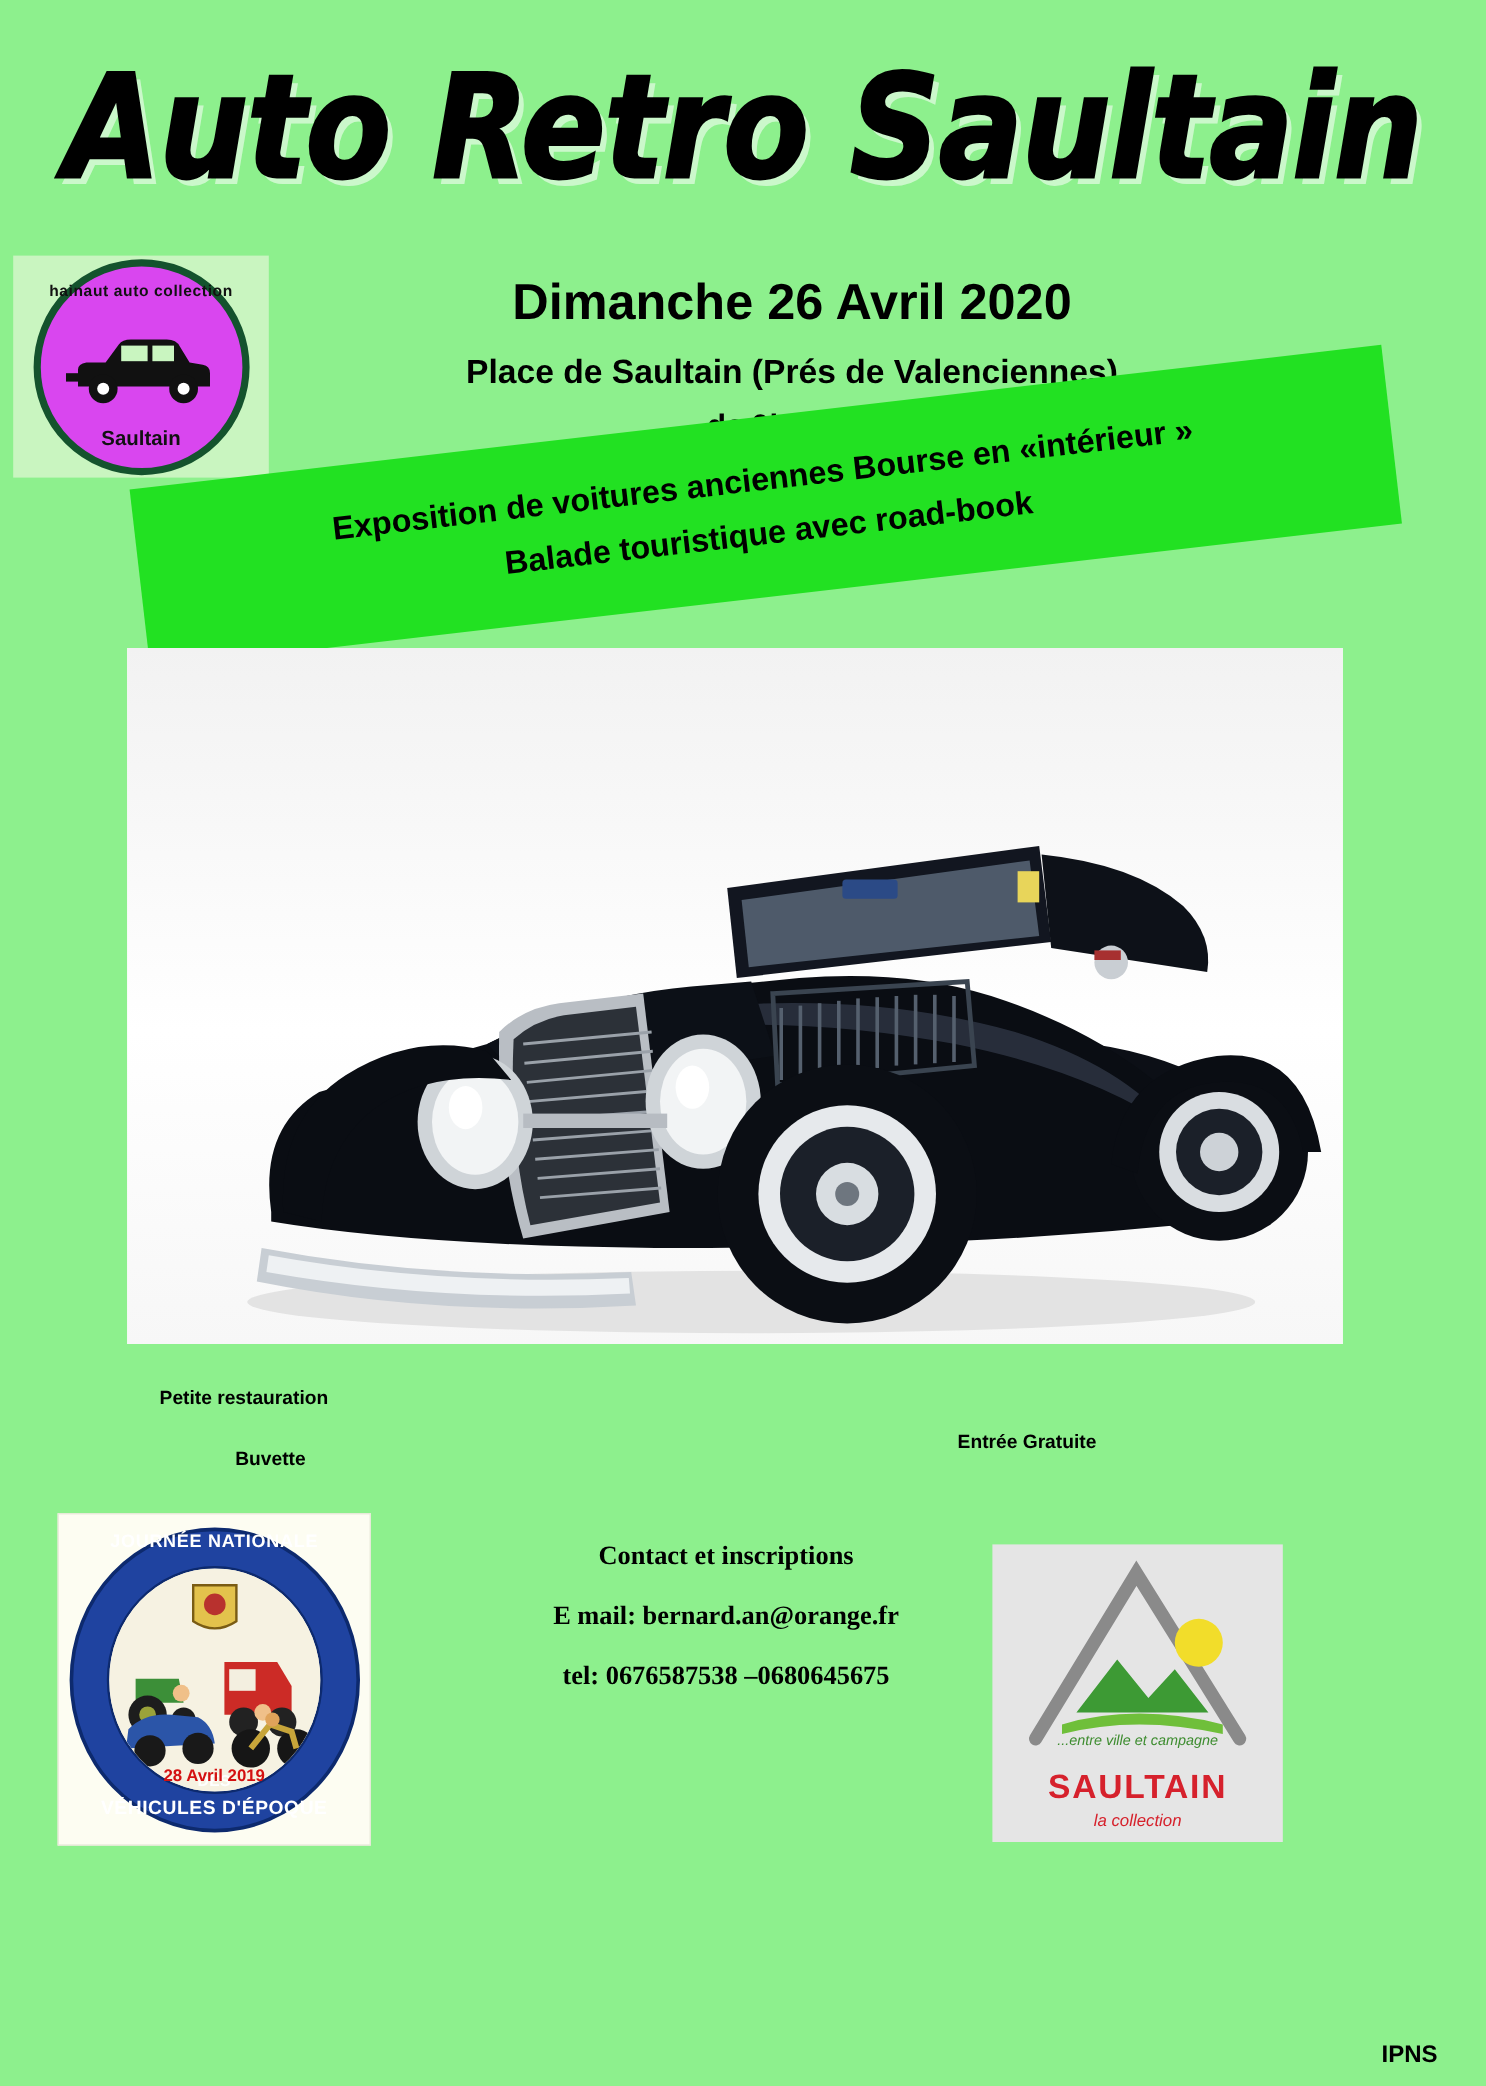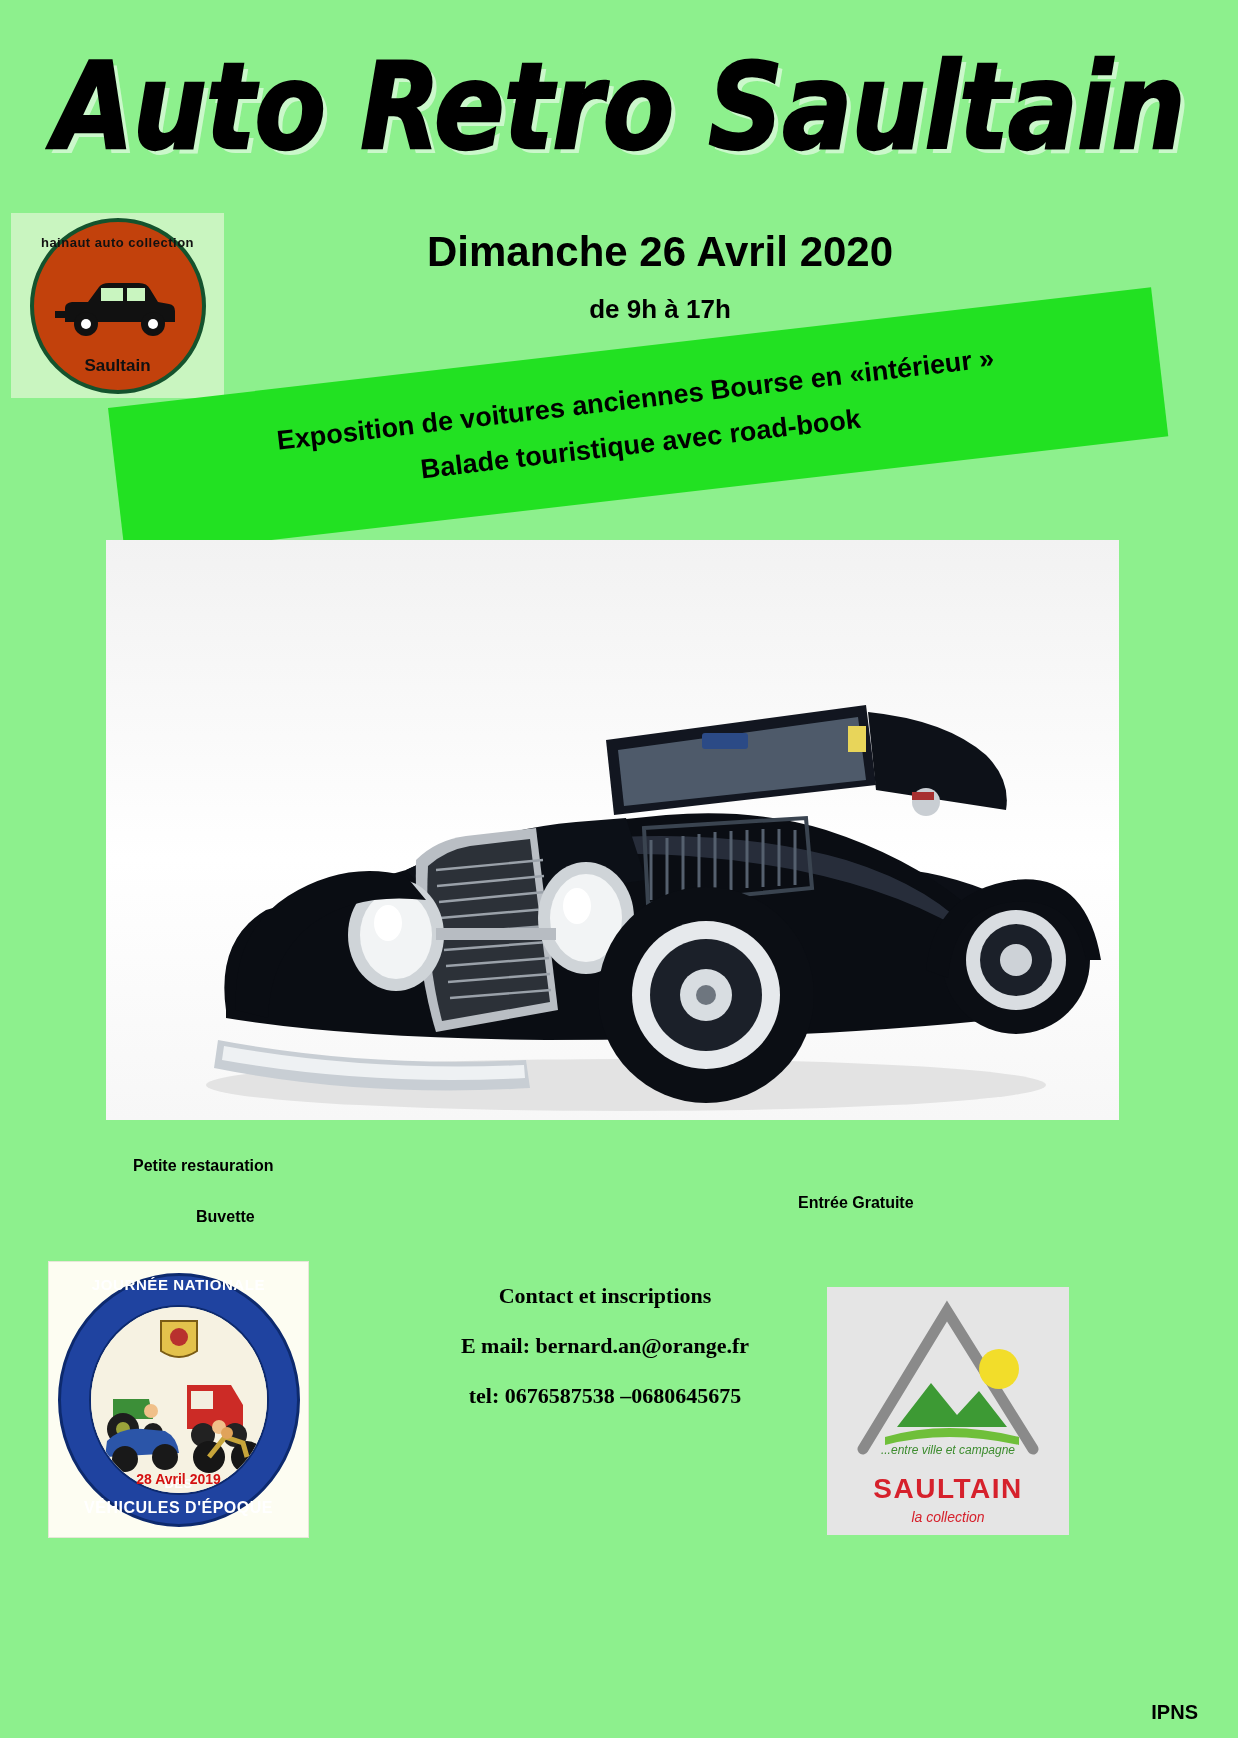--- a/index.html
+++ b/index.html
@@ -45,22 +45,22 @@
     background: #c9f5c0;
   }
   .club-logo .disc {
     position: absolute;
     left: 50%;
     top: 50%;
     transform: translate(-50%, -50%);
     width: 168px;
     height: 168px;
     border-radius: 50%;
-    background: #c2410c;
-    border: 4px solid #14532d;
+    background: #d946ef;
+    border: 6px solid #14532d;
   }
   .club-logo .arc-top {
     position: absolute;
     left: 0; right: 0;
     top: 13px;
     text-align: center;
     font-size: 13px;
     font-weight: bold;
     color: #111;
     letter-spacing: 0.5px;
@@ -325,20 +325,21 @@
       <circle cx="98" cy="46" r="12" fill="#111"></circle>
       <circle cx="98" cy="46" r="5" fill="#ffffff"></circle>
       <rect x="0" y="33" width="10" height="7" fill="#111"></rect>
     </svg>
     <div class="arc-bottom">Saultain</div>
   </div>
 </div>
 
 <div class="event-info">
   <div class="event-date">Dimanche 26 Avril 2020</div>
+  <div class="event-place">Place de Saultain (Prés de Valenciennes)</div>
   <div class="event-hours">de 9h à 17h</div>
 </div>
 
 <div class="banner"></div>
 <div class="banner-text">
   <div>Exposition de voitures anciennes Bourse en «intérieur »</div>
   <div>Balade touristique avec road-book</div>
 </div>
 
 <div class="car-photo">

